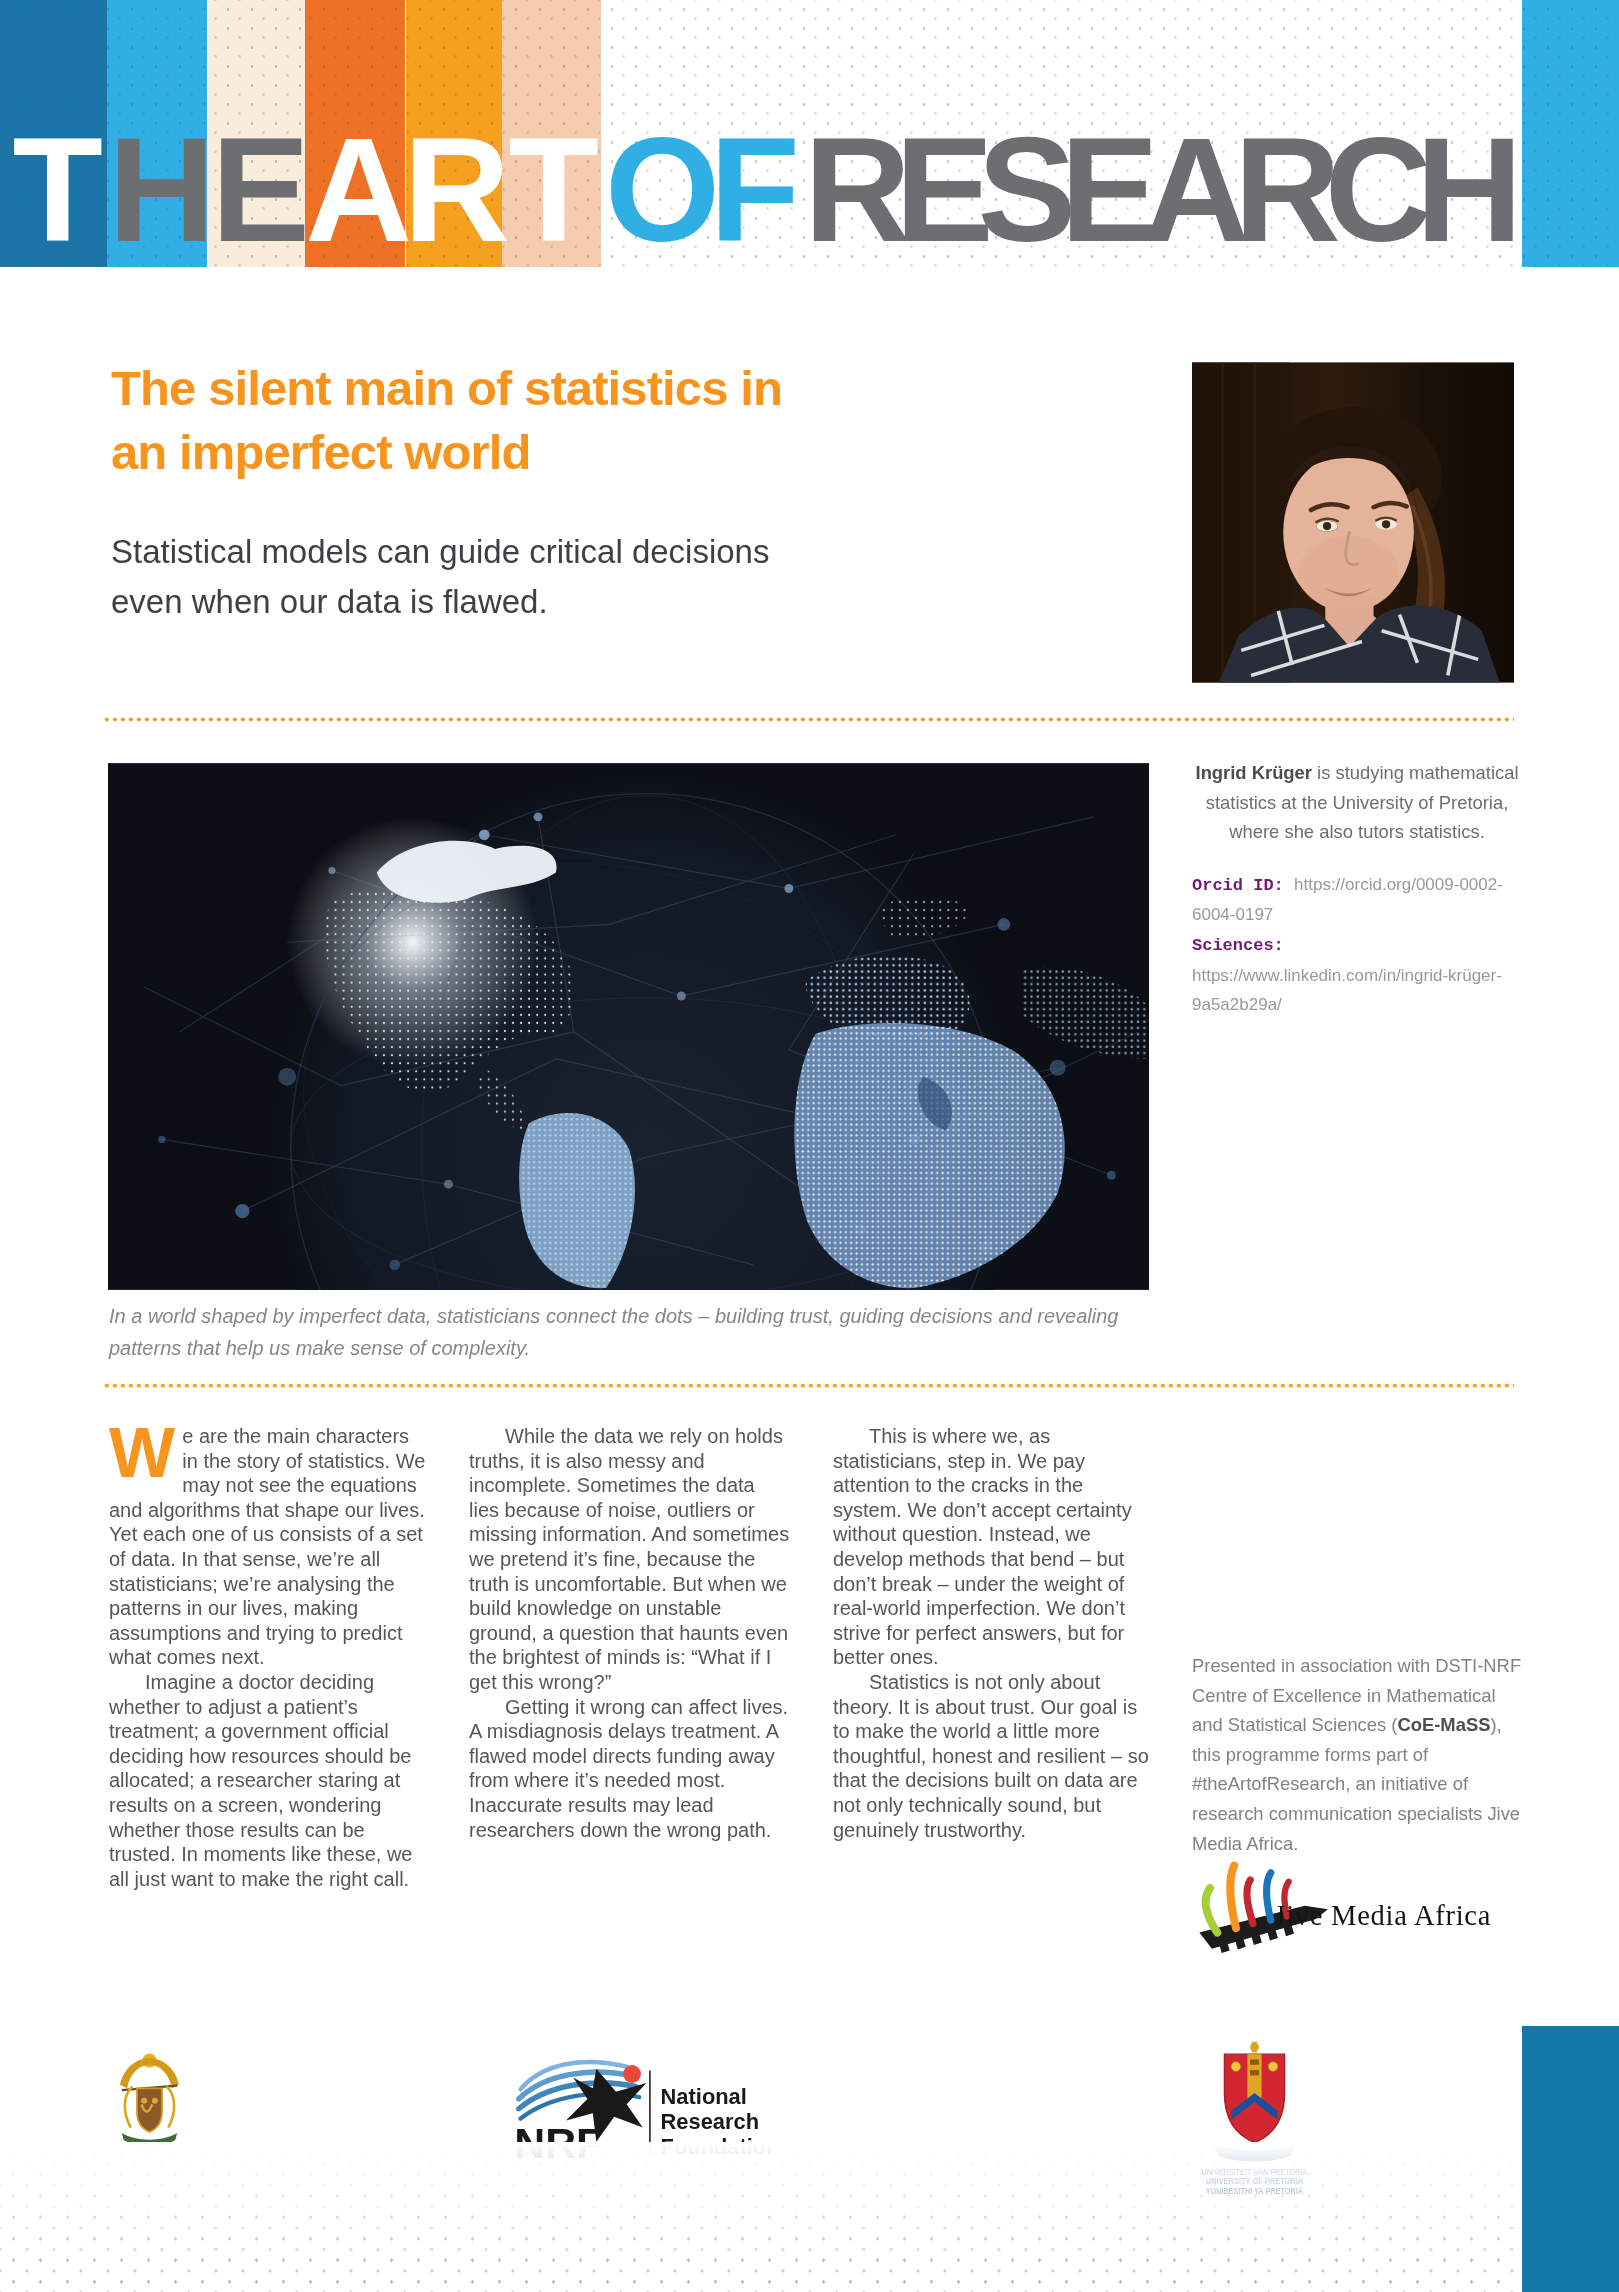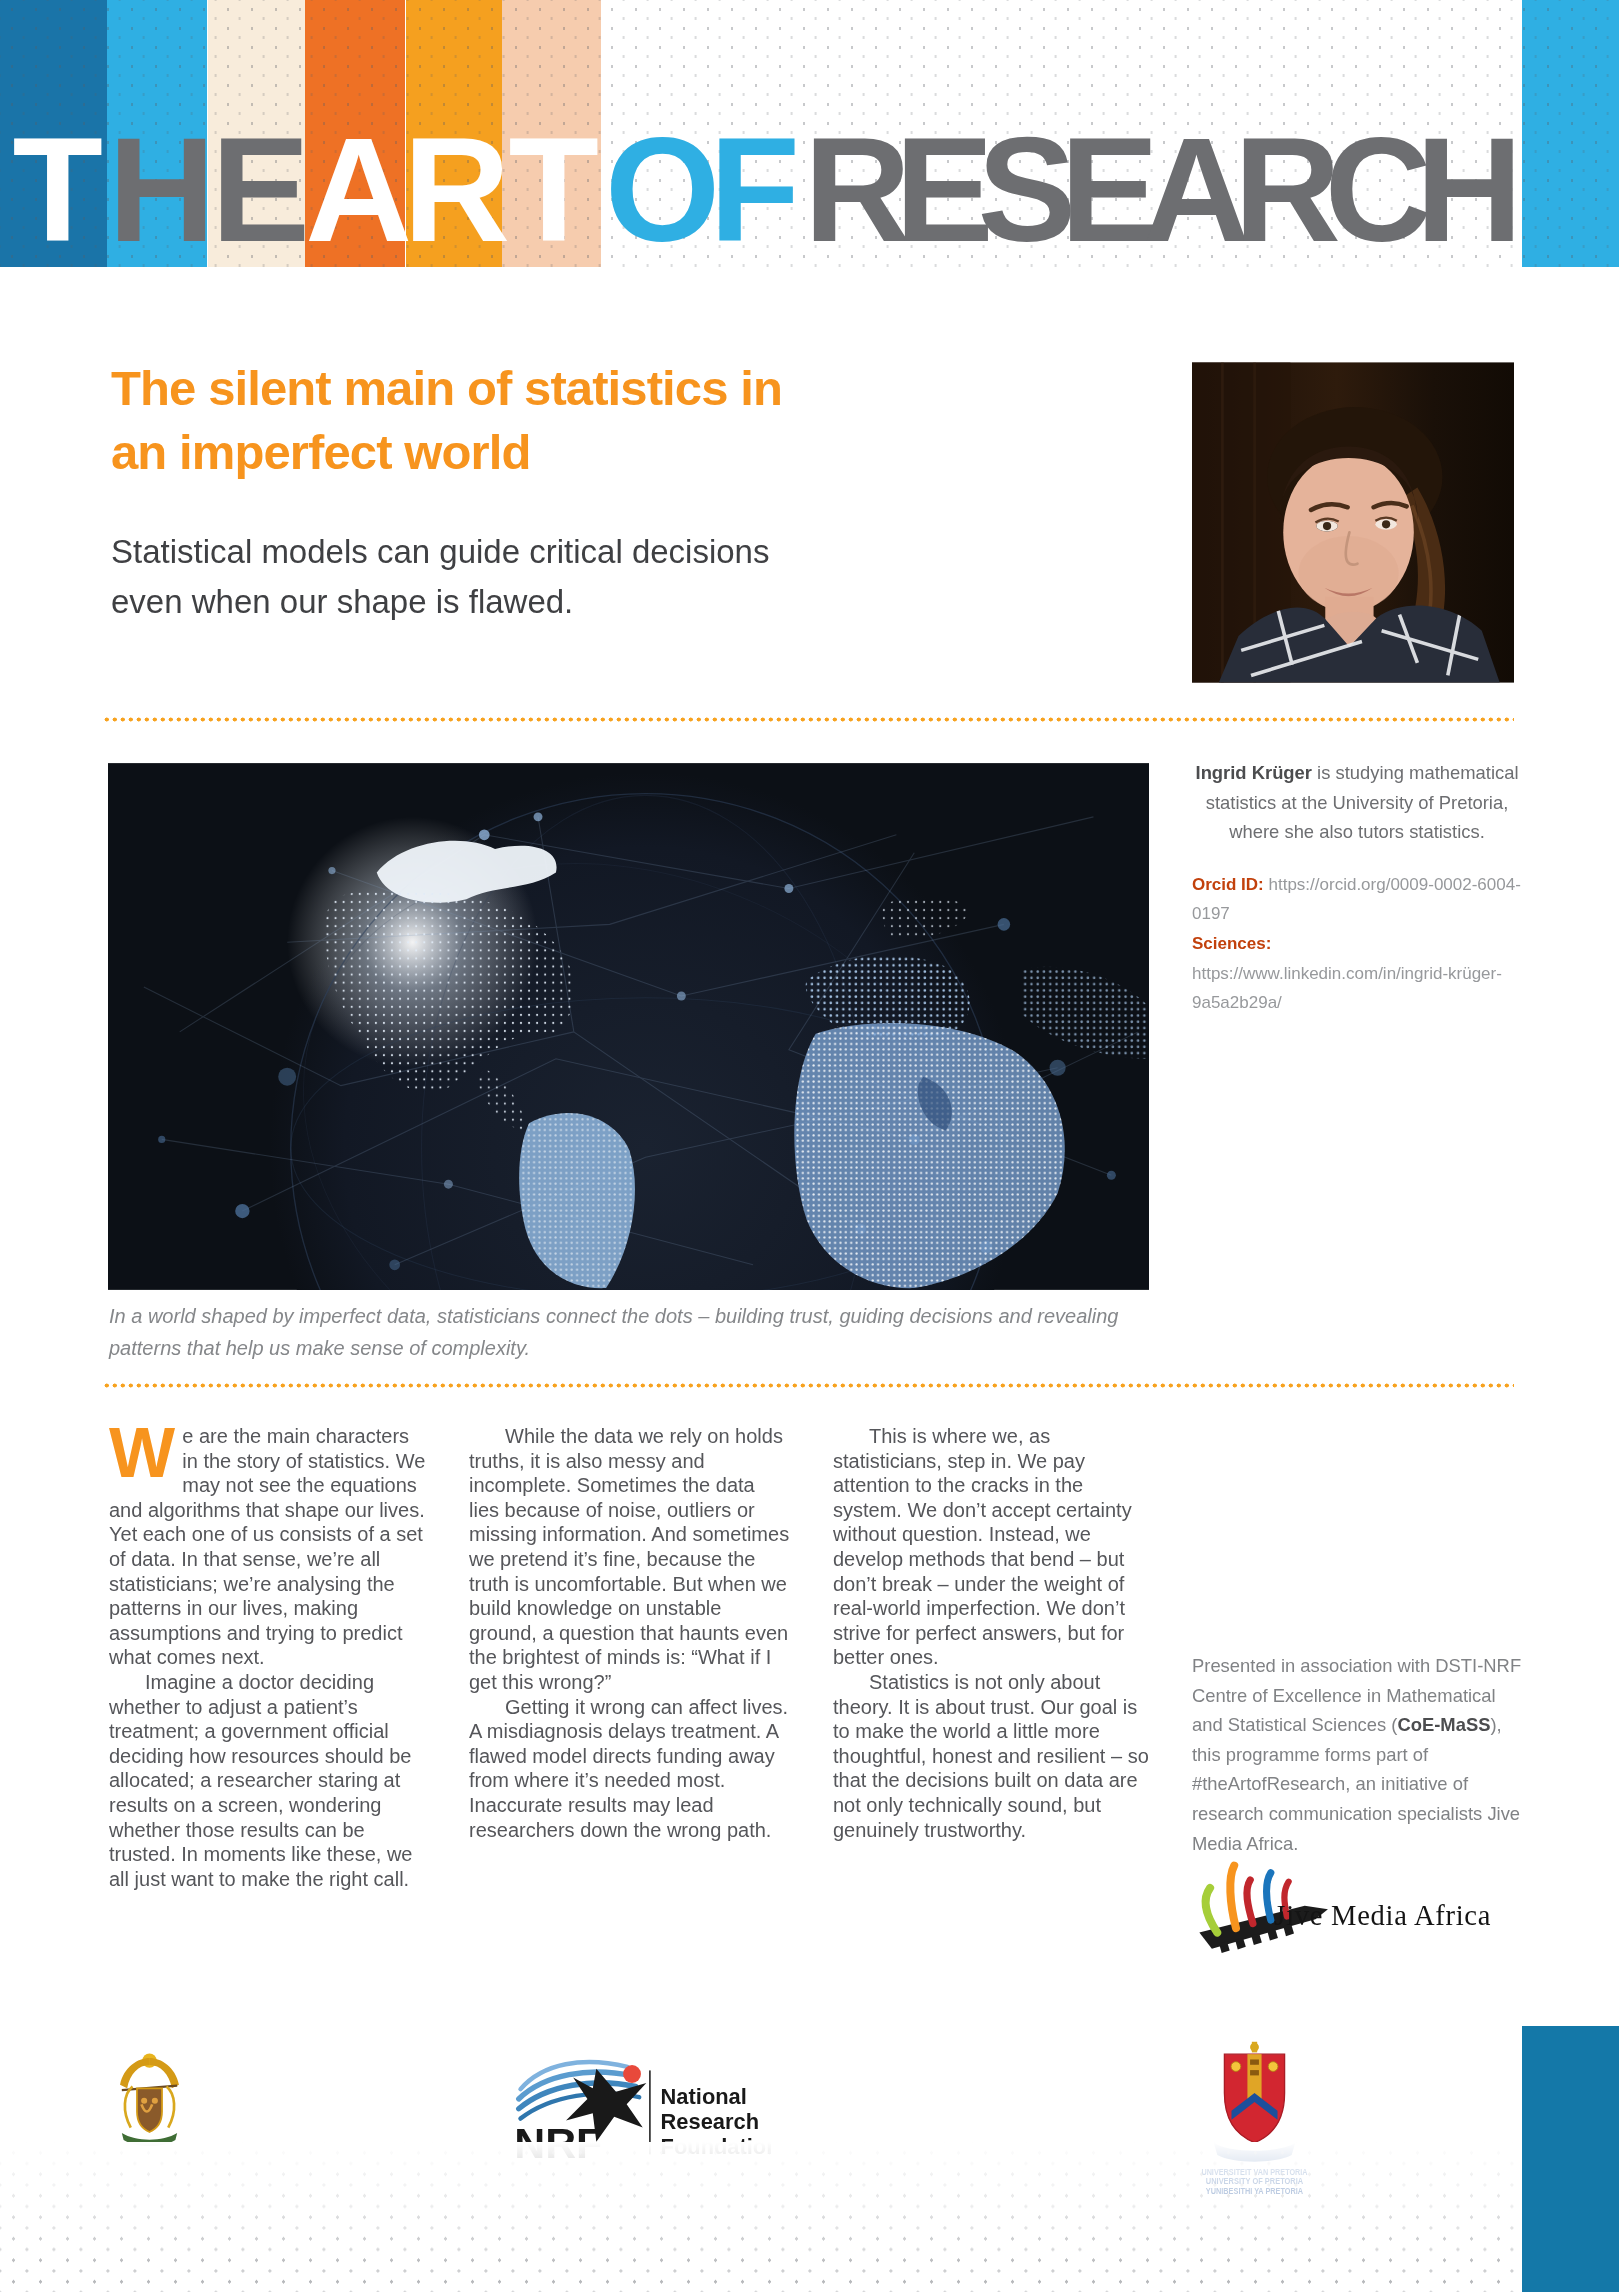--- a/index.html
+++ b/index.html
@@ -47,21 +47,21 @@
   .col p.ind{text-indent:36px;}
   .c1{left:109px;} .c2{left:469px;} .c3{left:833px;}
   .dropcap{float:left;color:#f7941e;font-weight:bold;font-size:70px;line-height:52px;
            padding:2.7px 7.2px 0 0;}
 
   
   .bio{position:absolute;left:1192px;top:758px;width:330px;color:#6d6e71;
        font-size:18.4px;line-height:29.6px;}
   .bio b{color:#4c4d4f;}
   .contact{margin-top:23px;font-size:17px;line-height:29.6px;color:#97999c;overflow-wrap:anywhere;}
-  .contact b{color:#c2410c;}
+  .contact b{color:#701a75;font-family:Liberation Mono, monospace;}
   .presented{position:absolute;left:1192px;top:1651px;width:330px;color:#808285;
              font-size:18.4px;line-height:29.6px;}
   .presented b{color:#4c4d4f;}
   .jive{position:absolute;left:1192px;top:1854px;width:304px;height:100px;}
 
   
   .coa{position:absolute;left:111px;top:2049px;width:77px;height:100px;}
   .dsti-text{position:absolute;left:204px;top:2051px;width:322px;}
   .dsti-orange{color:#f7941e;font-size:27px;line-height:29.6px;font-weight:600;letter-spacing:-0.4px;}
   .dsti-rule{width:296px;height:1.8px;background:#4c4d4f;margin:8px 0 8px 0;}
@@ -104,21 +104,21 @@
       <span class="m-research" style="left:804px;">RESEARCH</span>
     </div>
   </div>
 
   <div class="title">
     <div>The silent main of statistics in</div>
     <div>an imperfect world</div>
   </div>
   <div class="subtitle">
     <div>Statistical models can guide critical decisions</div>
-    <div>even when our shape is flawed.</div>
+    <div>even when our data is flawed.</div>
   </div>
 
   <div class="photo">
     <svg width="322" height="321" viewBox="0 0 360 358">
       <defs>
         <linearGradient id="pbg" x1="0" y1="0" x2="1" y2="0">
           <stop offset="0" stop-color="#1c1008"></stop>
             <stop offset="0.45" stop-color="#2e1b0c"></stop>
           <stop offset="0.75" stop-color="#1a1008"></stop>
             <stop offset="1" stop-color="#120b05"></stop>

